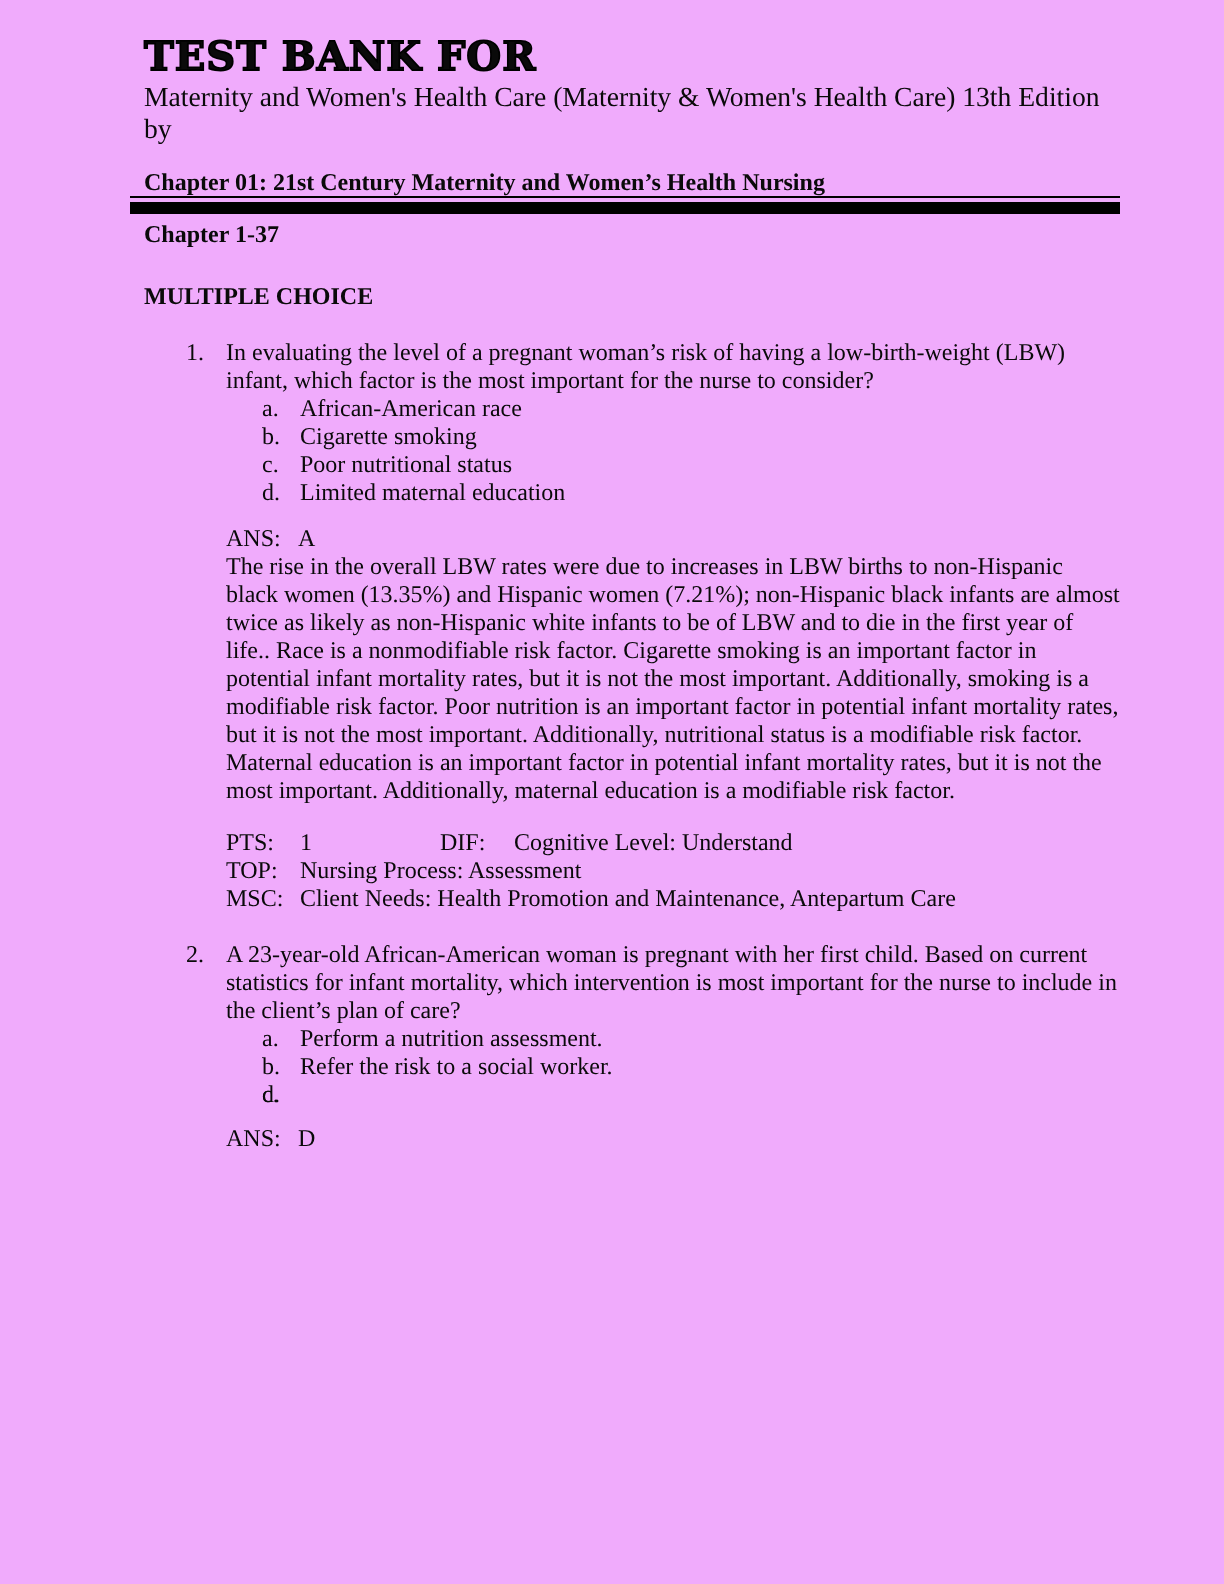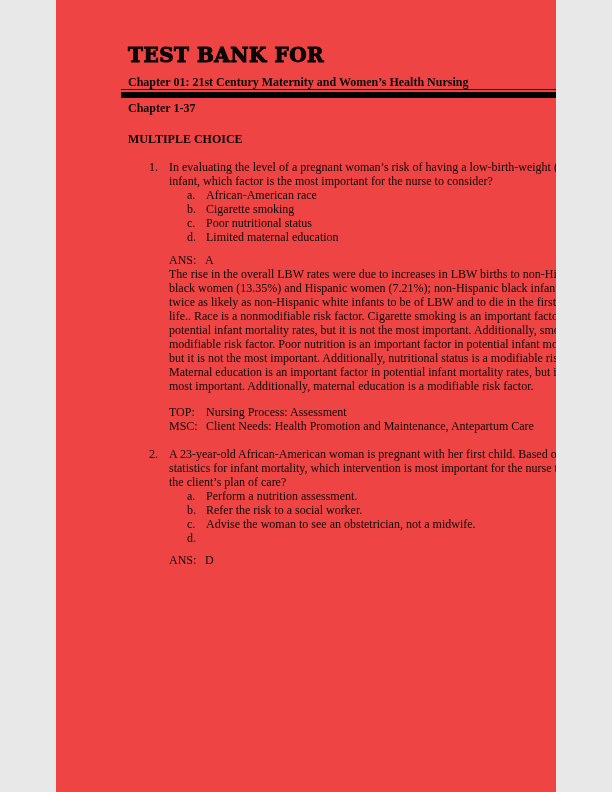--- a/index.html
+++ b/index.html
@@ -1,26 +1,26 @@
 <!DOCTYPE html>
 <html><head>
 <meta charset="utf-8">
 <style>
   html,body{margin:0;padding:0;background:#e8e8e8;}
   .page{
     position:relative;
-    width:500px;height:792px;
+    width:612px;height:792px;
     margin:0 auto;
-    background:#ef4444;
+    background:#f0abfc;
     color:#0a0a0a;
     font-family:"Liberation Serif", serif;
     font-size:12px;line-height:14px;
     overflow:hidden;
     box-sizing:border-box;
-    padding:47px 52px 0 72px;
+    padding:20px 52px 0 72px;
   }
   .logo{
     font-family:"DejaVu Serif", serif;
     font-weight:bold;
     font-size:20px;line-height:17px;
     letter-spacing:0.5px;
     -webkit-text-stroke:0.9px #000;
   }
   .subtitle{
     margin-top:4px;
@@ -58,20 +58,21 @@
   .answer-only{ margin-top:22px; }
 </style>
 </head>
 <body>
 
 <div class="page">
 
   <div class="logo">TEST BANK FOR</div>
 
   <div class="subtitle">
+    <div>Maternity and Women's Health Care (Maternity &amp; Women's Health Care) 13th Edition by</div>
   </div>
 
   <div class="chapter-heading">Chapter 01: 21st Century Maternity and Women’s Health Nursing</div>
 
   <div class="rule-block">
     <div class="rule-thin"></div>
     <div class="rule-bar"></div>
   </div>
 
   <div class="chapter-sub">Chapter 1-37</div>
@@ -100,20 +101,23 @@
       </div>
     </div>
     <div class="answer-block">
       <div class="ans-line">
         <span class="ans-label">ANS:</span><span>A</span>
       </div>
       <div class="rationale">The rise in the overall LBW rates were due to increases in LBW births to non-Hispanic black women (13.35%) and Hispanic women (7.21%); non-Hispanic black infants are almost twice as likely as non-Hispanic white infants to be of LBW and to die in the first year of life.. Race is a nonmodifiable risk factor. Cigarette smoking is an important factor in potential infant mortality rates, but it is not the most important. Additionally, smoking is a modifiable risk factor. Poor nutrition is an important factor in potential infant mortality rates, but it is not the most important. Additionally, nutritional status is a modifiable risk factor. Maternal education is an important factor in potential infant mortality rates, but it is not the most important. Additionally, maternal education is a modifiable risk factor.</div>
     </div>
     <div class="meta">
       <div>
+        <span class="meta-label">PTS:</span><span class="meta-val-pts">1</span><span class="meta-label">DIF:</span><span>Cognitive Level: Understand</span>
+      </div>
+      <div>
         <span class="meta-label">TOP:</span><span>Nursing Process: Assessment</span>
       </div>
       <div>
         <span class="meta-label">MSC:</span><span>Client Needs: Health Promotion and Maintenance, Antepartum Care</span>
       </div>
     </div>
   </div>
 
   <div class="question">
     <span class="qnum">2.</span>
@@ -122,21 +126,20 @@
       <div class="opt">
         <span class="opt-letter">a.</span>
         <span>Perform a nutrition assessment.</span>
       </div>
       <div class="opt">
         <span class="opt-letter">b.</span>
         <span>Refer the risk to a social worker.</span>
       </div>
       <div class="opt">
         <span class="opt-letter">c.</span>
-        <span>Advise the woman to see an obstetrician, not a midwife.</span>
       </div>
       <div class="opt">
         <span class="opt-letter">d.</span>
       </div>
     </div>
     <div class="answer-only">
       <span class="ans-label">ANS:</span><span>D</span>
     </div>
   </div>
 

